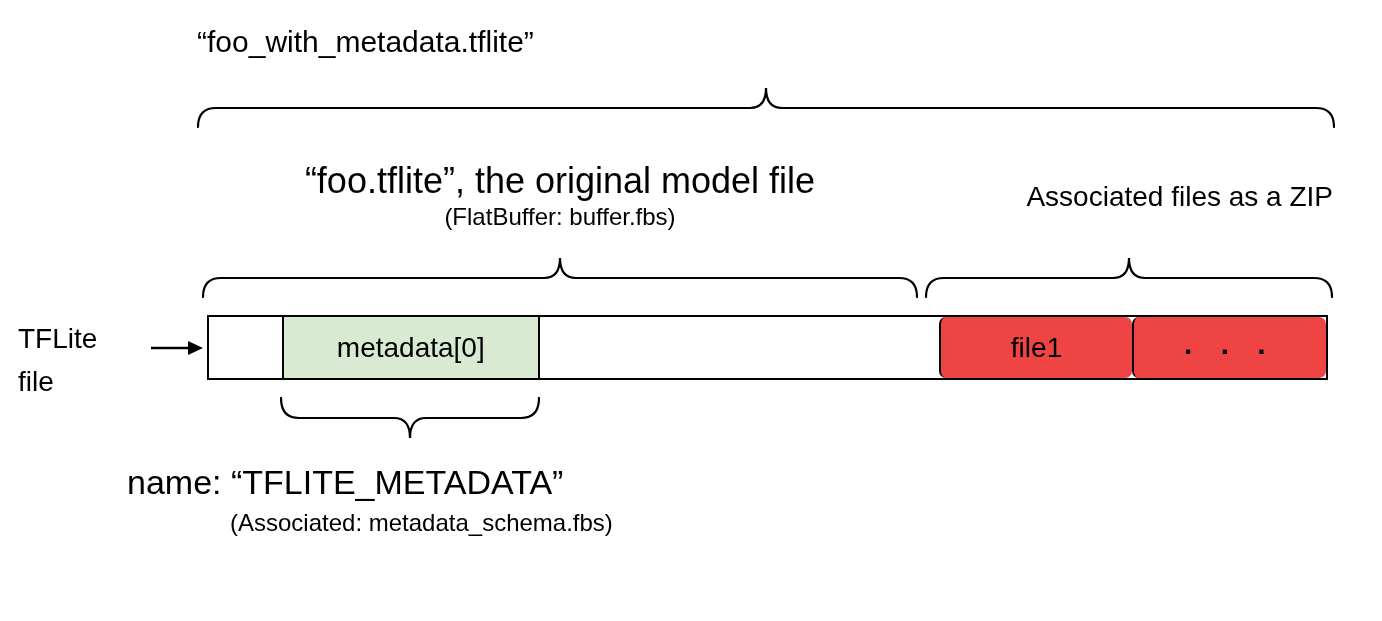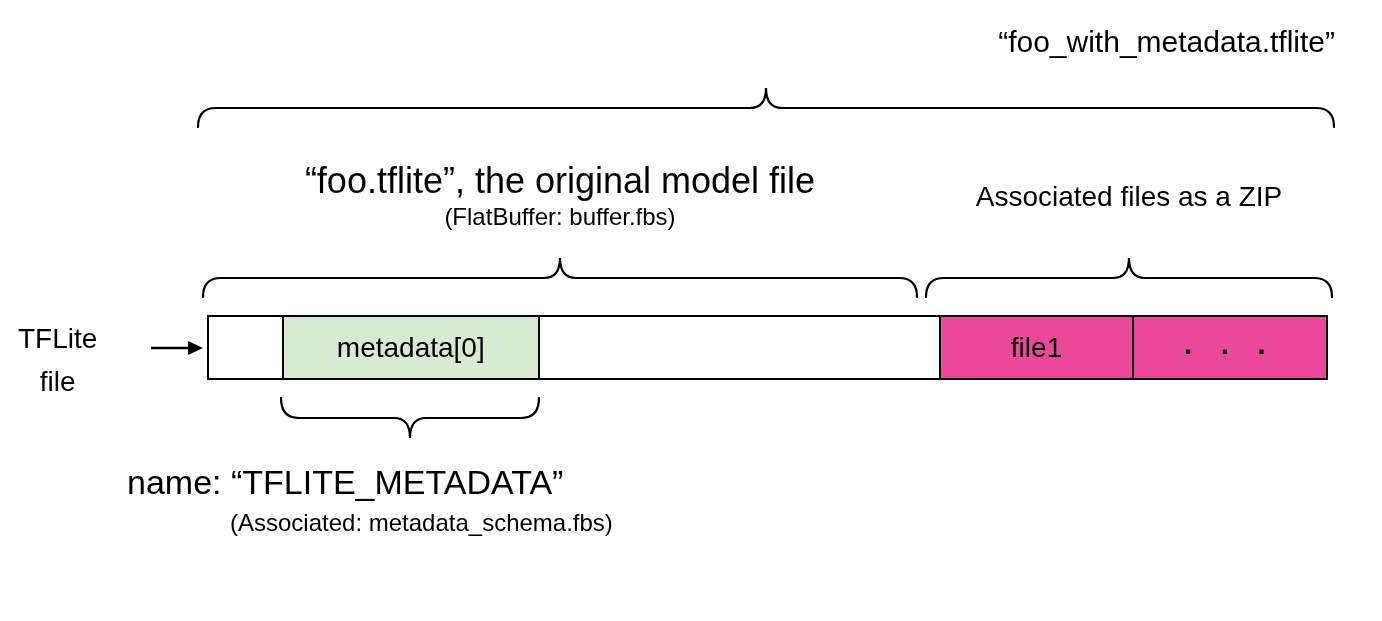--- a/index.html
+++ b/index.html
@@ -13,37 +13,37 @@
     height: 621px;
     background: #ffffff;
     font-family: "Liberation Sans", sans-serif;
     color: #000000;
     overflow: hidden;
   }
   .abs { position: absolute; }
 
   .title {
     left: 197px; top: 24px; width: 1138px;
-    text-align: right;
+    text-align: left;
     font-size: 30px;
     line-height: 36px;
   }
 
   .brace-svg { display: block; }
 
   .label-foo {
     left: 202px; top: 161px; width: 716px;
     text-align: center;
   }
   .label-foo .main { font-size: 36px; line-height: 40px; }
   .label-foo .sub  { font-size: 24px; line-height: 32px; }
 
   .label-zip {
     left: 925px; top: 179px; width: 408px;
-    text-align: center;
+    text-align: right;
     font-size: 28px; line-height: 36px;
   }
 
   .bar {
     left: 207px; top: 315px; width: 1121px; height: 65px;
     display: flex;
     box-sizing: border-box;
     border: 2px solid #000000;
     background: #ffffff;
   }
@@ -52,31 +52,31 @@
     height: 100%;
     display: flex;
     align-items: center;
     justify-content: center;
     font-size: 28px;
     border-left: 2px solid #000000;
   }
   .cell:first-child { border-left: none; }
   .cell.empty    { background: #ffffff; }
   .cell.metadata { background: #d9ead3; }
-  .cell.file     { background: #ec4899; }
+  .cell.file     { background: #ef4444; border-radius: 7px; }
   .cell.dots     { letter-spacing: 10px; font-size: 30px; font-weight: bold; padding-bottom: 8px; }
   .c1 { width: 73px; }
   .c2 { width: 257px; }
   .c3 { width: 403px; }
   .c4 { width: 193px; }
   .c5 { width: 195px; }
 
   .tflite-label {
     left: 18px; top: 317px;
-    font-size: 28px; line-height: 43px; text-align: center;
+    font-size: 28px; line-height: 43px;
   }
 
   .annotation {
     left: 127px; top: 462px;
   }
   .annotation .big { font-size: 34px; line-height: 41px; }
   .annotation .small {
     font-size: 24px; line-height: 32px;
     padding-left: 103px; margin-top: 4px;
   }

